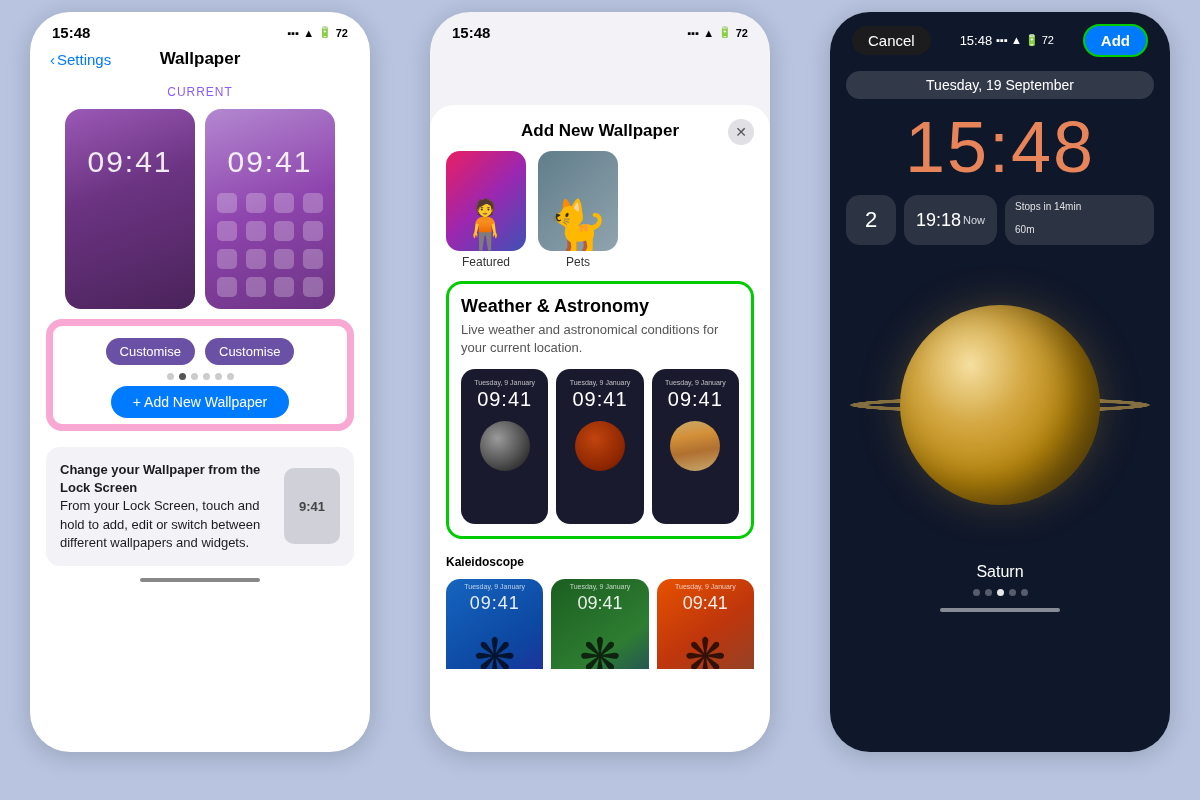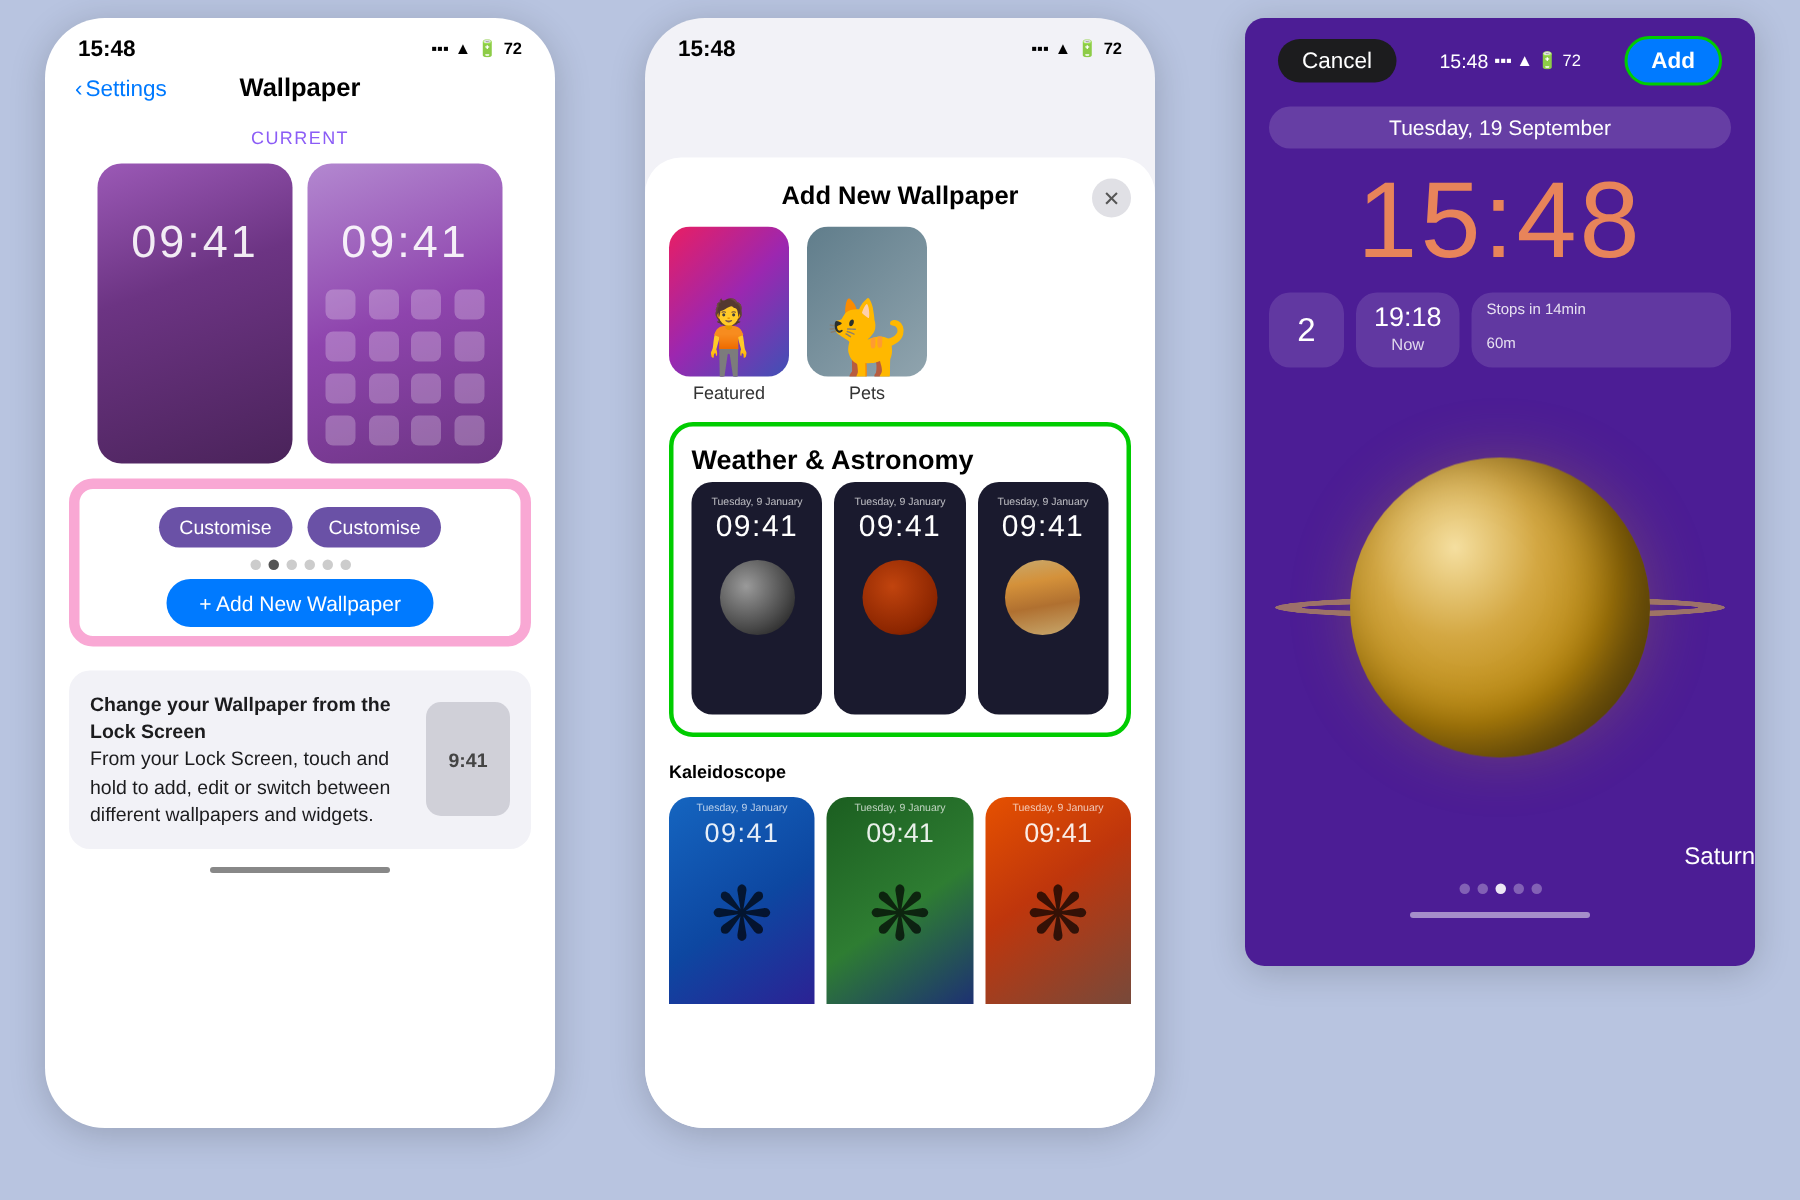--- a/index.html
+++ b/index.html
@@ -387,23 +387,22 @@
       text-align: center;
       font-size: 18px;
       font-weight: 200;
       color: rgba(255,255,255,0.9);
       letter-spacing: 1px;
     }
 
     
     .panel3 .phone-frame {
       width: 340px;
-      height: 632px;
-      background: #4c1d95;
-      border-radius: 13px;
+      height: 740px;
+      background: #0f172a;
     }
 
     .panel3-status {
       display: flex;
       justify-content: space-between;
       align-items: center;
       padding: 12px 22px 4px;
     }
 
     .cancel-btn {
@@ -469,21 +468,21 @@
       font-size: 22px;
       font-weight: 300;
       color: #fff;
     }
 
     .ls-widget-time {
       background: rgba(255,255,255,0.12);
       border-radius: 14px;
       padding: 6px 12px;
       display: flex;
-      flex-direction: column;
+      flex-direction: row;
       align-items: center;
       font-size: 11px;
       color: rgba(255,255,255,0.8);
       gap: 2px;
     }
     .ls-widget-time .wt-time { font-size: 18px; font-weight: 300; color: #fff; }
 
     .ls-widget-weather {
       flex: 1;
       background: rgba(255,255,255,0.12);
@@ -520,21 +519,21 @@
       width: 300px;
       height: 60px;
       border-radius: 50%;
       border: 18px solid rgba(210,170,80,0.6);
       top: 50%;
       left: 50%;
       transform: translate(-50%, -50%) rotateX(75deg);
     }
 
     .saturn-name {
-      text-align: right;
+      text-align: center;
       color: #fff;
       font-size: 16px;
       font-weight: 400;
       margin-top: 8px;
     }
 
     .ls-dots {
       display: flex;
       gap: 5px;
       justify-content: center;
@@ -667,20 +666,21 @@
             <div class="cat-person-figure">🐈</div>
           </div>
           <span class="category-label">Pets</span>
         </div>
       </div>
 
       <div class="section-content">
 
         <div class="section-highlight">
           <div class="section-title">Weather &amp; Astronomy</div>
+          <div class="section-desc">Live weather and astronomical conditions for your current location.</div>
           <div class="wallpaper-row">
 
             <div class="wp-mini">
               <div class="mini-date">Tuesday, 9 January</div>
               <div class="mini-time">09:41</div>
               <div class="mini-planet-container">
                 <div class="mini-moon"></div>
               </div>
             </div>
 

